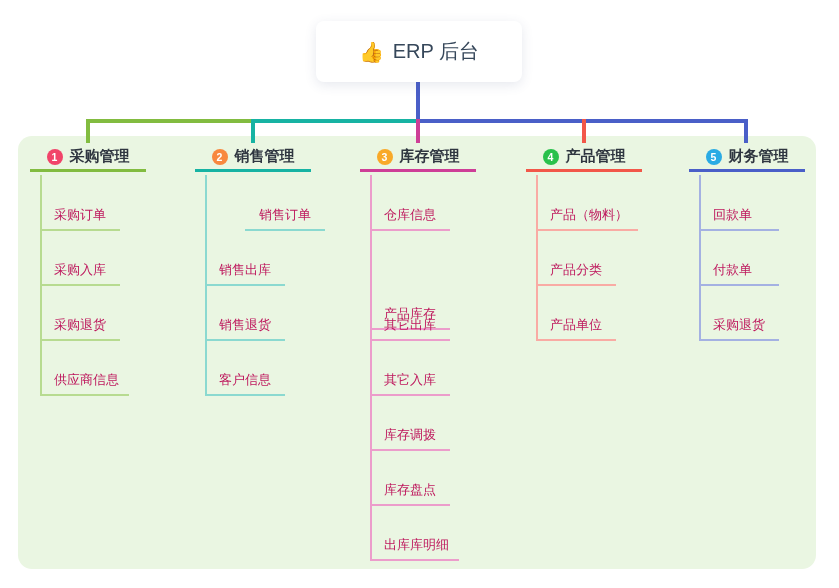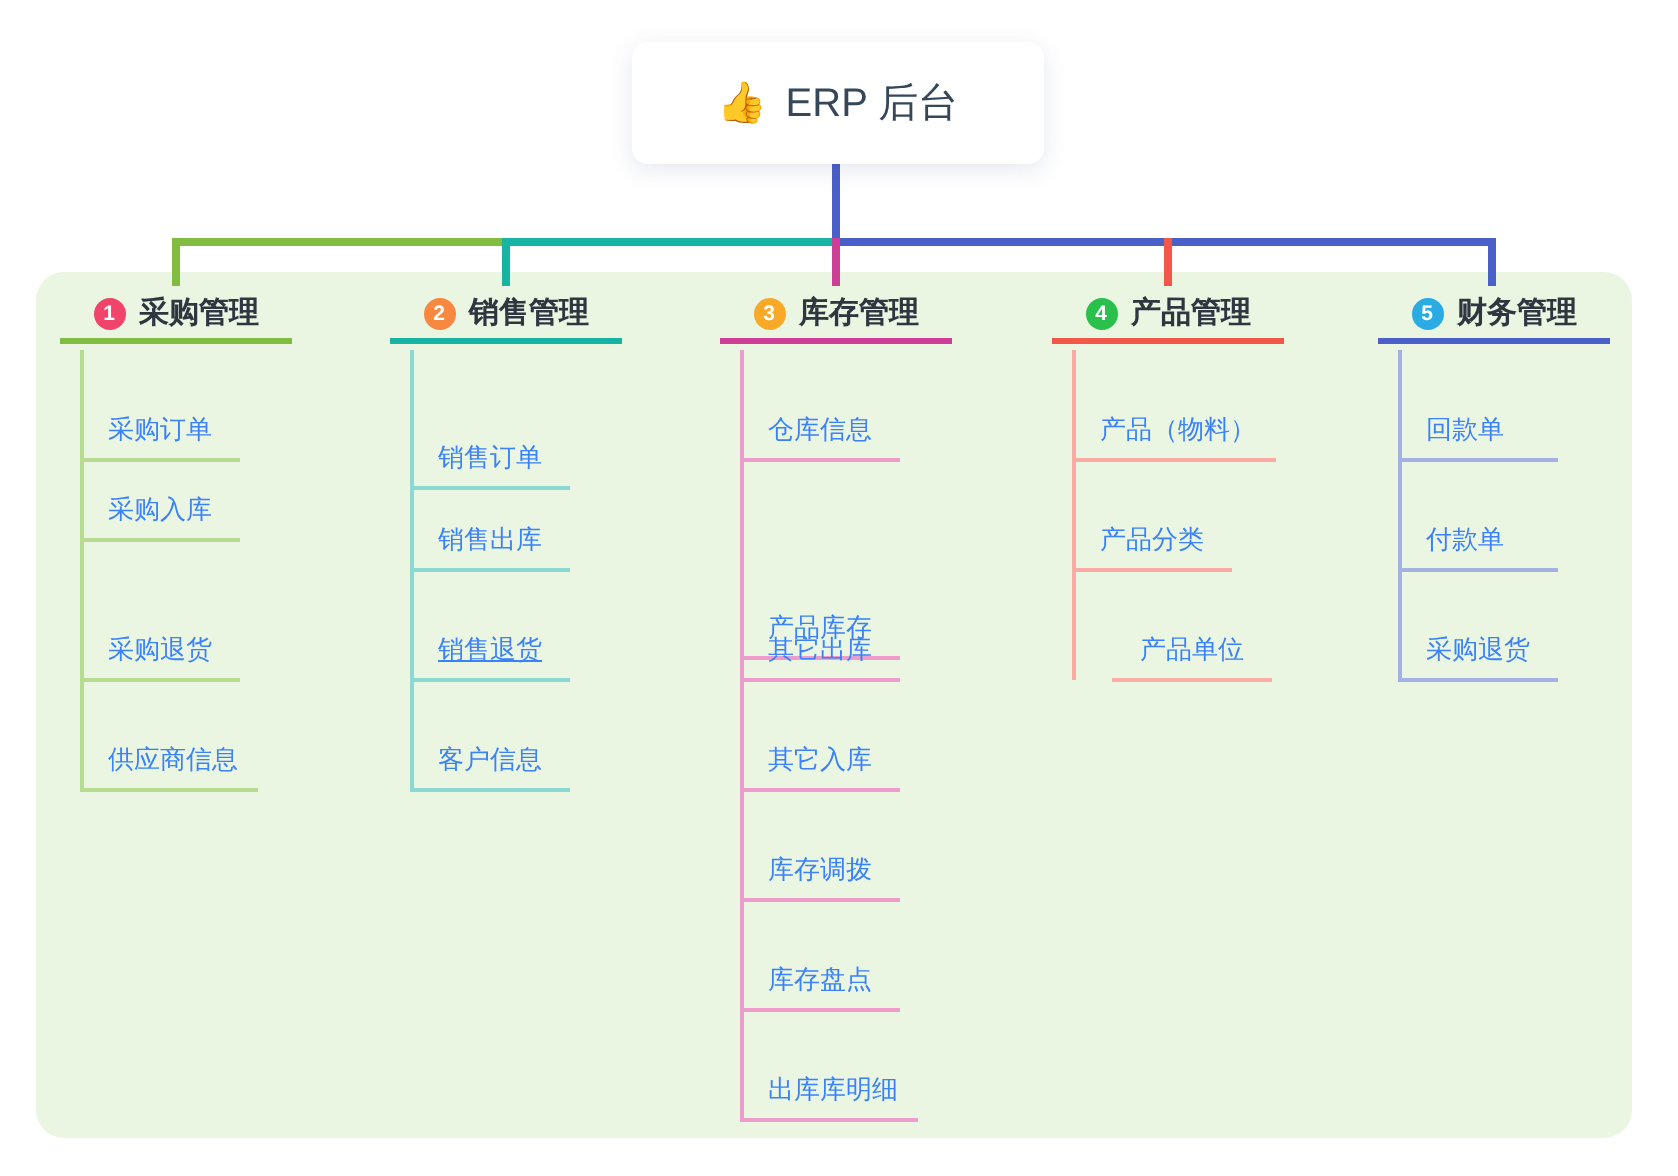--- a/index.html
+++ b/index.html
@@ -62,21 +62,21 @@
     position: absolute;
     left: 10px; top: 27px;
     width: 2px;
   }
   .child-node {
     position: absolute;
     left: 10px;
     padding: 0 10px 6px 14px;
     min-width: 80px;
     font-size: 13px;
-    color: #3b82f6;
+    color: #be185d;
     white-space: nowrap;
     border-bottom: 2px solid #d946ef; 
     line-height: 17px;
   }
 </style>
 </head>
 <body>
 
 <div id="canvas">
 
@@ -100,33 +100,33 @@
     </div>
 
   <div id="branches">
       <div class="branch" style="left: 30px;">
     <div class="branch-title" style="border-bottom-color: rgb(130, 188, 64);">
       <span class="badge" style="background: rgb(241, 68, 106);">1</span>
       <span class="title-text">采购管理</span>
     </div>
     <div class="spine" style="background: rgb(183, 219, 144); height: 220px;"></div>
   <div class="child-node" style="top: 58px; border-bottom-color: rgb(183, 219, 144);">采购订单</div>
-        <div class="child-node" style="top: 98px; border-bottom-color: rgb(183, 219, 144);">采购入库</div>
+        <div class="child-node" style="top: 113px; border-bottom-color: rgb(183, 219, 144);">采购入库</div>
         <div class="child-node" style="top: 168px; border-bottom-color: rgb(183, 219, 144);">采购退货</div>
         <div class="child-node" style="top: 223px; border-bottom-color: rgb(183, 219, 144);">供应商信息</div>
       </div>
       <div class="branch" style="left: 195px;">
     <div class="branch-title" style="border-bottom-color: rgb(23, 179, 163);">
       <span class="badge" style="background: rgb(248, 136, 63);">2</span>
       <span class="title-text">销售管理</span>
     </div>
     <div class="spine" style="background: rgb(139, 217, 208); height: 220px;"></div>
-  <div class="child-node" style="top: 72px; border-bottom-color: rgb(139, 217, 208);">销售订单</div>
+  <div class="child-node" style="top: 58px; border-bottom-color: rgb(139, 217, 208); margin-left: 40px;">销售订单</div>
         <div class="child-node" style="top: 113px; border-bottom-color: rgb(139, 217, 208);">销售出库</div>
-        <div class="child-node" style="top: 168px; border-bottom-color: rgb(139, 217, 208); text-decoration: underline;">销售退货</div>
+        <div class="child-node" style="top: 168px; border-bottom-color: rgb(139, 217, 208);">销售退货</div>
         <div class="child-node" style="top: 223px; border-bottom-color: rgb(139, 217, 208);">客户信息</div>
       </div>
       <div class="branch" style="left: 360px;">
     <div class="branch-title" style="border-bottom-color: rgb(206, 62, 151);">
       <span class="badge" style="background: rgb(249, 169, 40);">3</span>
       <span class="title-text">库存管理</span>
     </div>
     <div class="spine" style="background: rgb(236, 157, 203); height: 385px;"></div>
   <div class="child-node" style="top: 58px; border-bottom-color: rgb(236, 157, 203);">仓库信息</div>
         <div class="child-node" style="top: 113px; border-bottom-color: rgb(236, 157, 203); margin-top: 44px;">产品库存</div>
@@ -137,21 +137,21 @@
         <div class="child-node" style="top: 388px; border-bottom-color: rgb(236, 157, 203);">出库库明细</div>
       </div>
       <div class="branch" style="left: 526px;">
     <div class="branch-title" style="border-bottom-color: rgb(242, 87, 73);">
       <span class="badge" style="background: rgb(41, 193, 76);">4</span>
       <span class="title-text">产品管理</span>
     </div>
     <div class="spine" style="background: rgb(249, 171, 164); height: 165px;"></div>
   <div class="child-node" style="top: 58px; border-bottom-color: rgb(249, 171, 164);">产品（物料）</div>
         <div class="child-node" style="top: 113px; border-bottom-color: rgb(249, 171, 164);">产品分类</div>
-        <div class="child-node" style="top: 168px; border-bottom-color: rgb(249, 171, 164); margin-left: 20px;">产品单位</div>
+        <div class="child-node" style="top: 168px; border-bottom-color: rgb(249, 171, 164);">产品单位</div>
       </div>
       <div class="branch" style="left: 689px;">
     <div class="branch-title" style="border-bottom-color: rgb(74, 95, 200);">
       <span class="badge" style="background: rgb(42, 171, 228);">5</span>
       <span class="title-text">财务管理</span>
     </div>
     <div class="spine" style="background: rgb(164, 177, 226); height: 165px;"></div>
   <div class="child-node" style="top: 58px; border-bottom-color: rgb(164, 177, 226);">回款单</div>
         <div class="child-node" style="top: 113px; border-bottom-color: rgb(164, 177, 226);">付款单</div>
         <div class="child-node" style="top: 168px; border-bottom-color: rgb(164, 177, 226);">采购退货</div>

